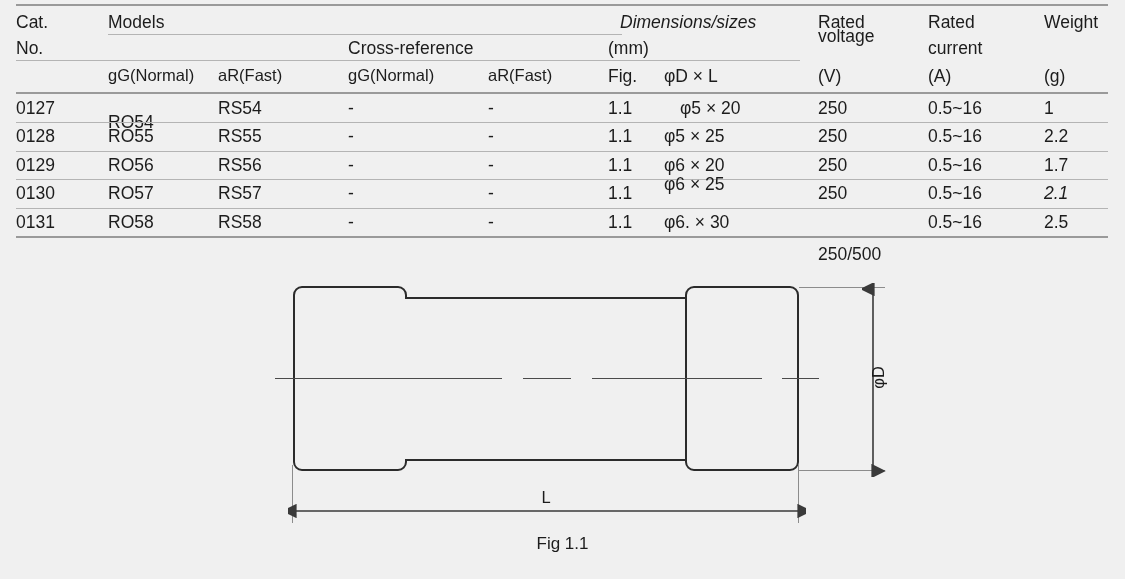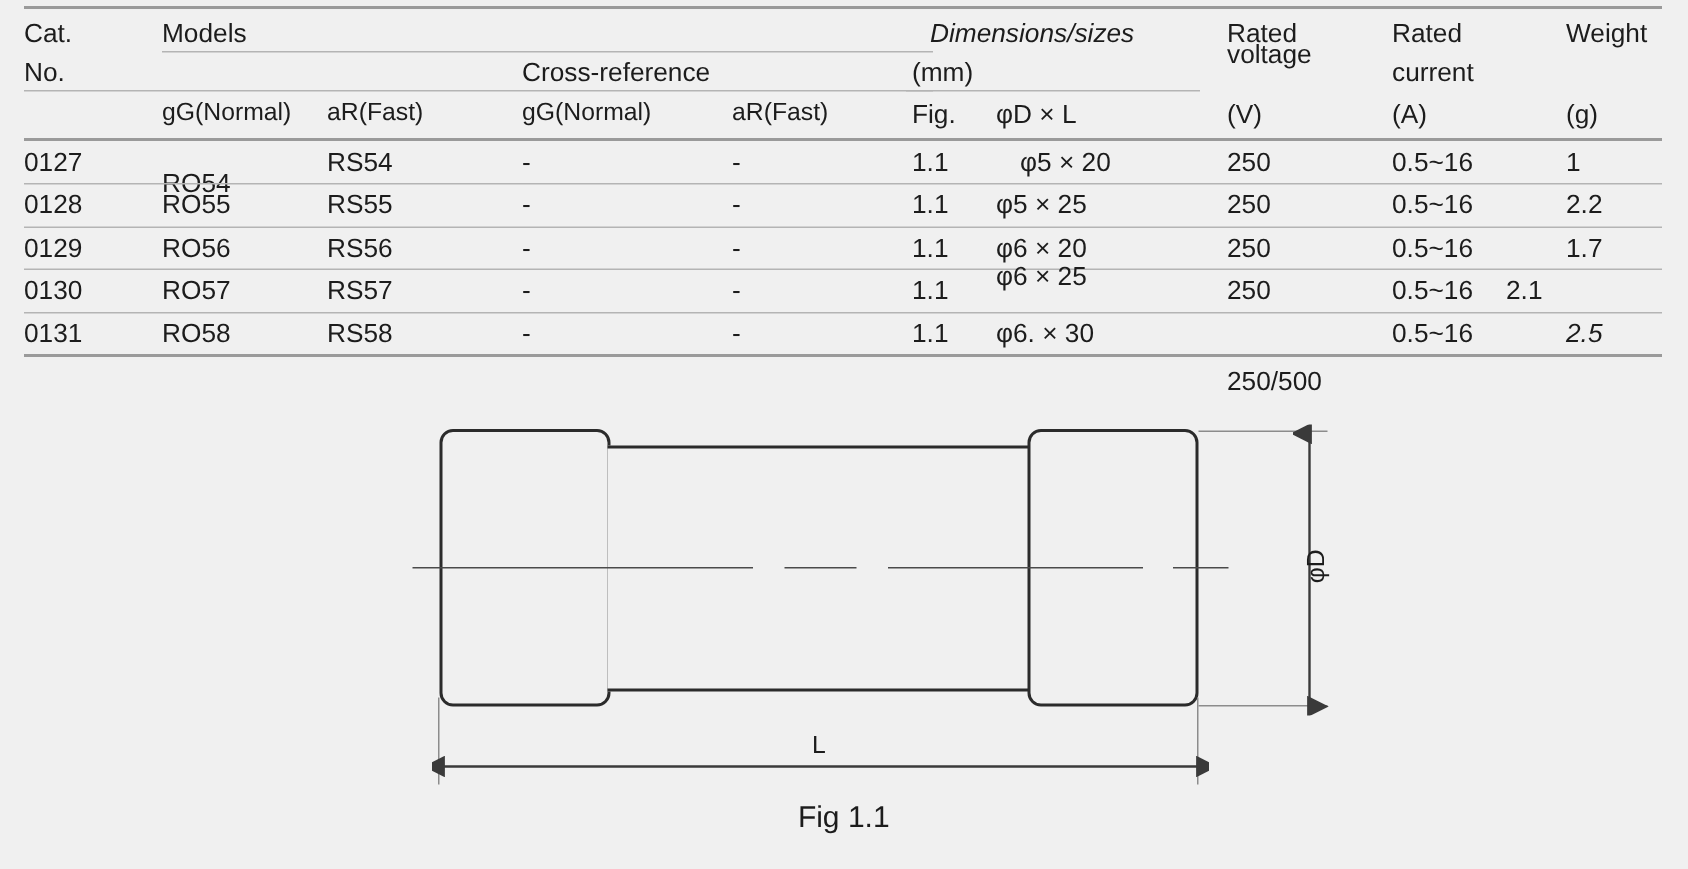--- a/index.html
+++ b/index.html
@@ -54,21 +54,21 @@
     top: 255px;
     width: 1125px;
     height: 324px;
   }
   .fig-caption {
     position: absolute;
     top: 534px;
     left: 0;
     width: 1125px;
     text-align: center;
-    font-size: 20px;
+    font-size: 17px;
     color: #1c1c1c;
   }
   .cap-left, .cap-right {
     position: absolute;
     border: 2.2px solid #2b2b2b;
     border-radius: 9px;
     background: #f0f0f0;
     box-sizing: border-box;
   }
   .body-rect {
@@ -183,34 +183,34 @@
       <div>
         <div class="cell" style="left: 0px; top: 179.2px;">0130</div>
         <div class="cell" style="left: 92px; top: 179.2px;">RO57</div>
         <div class="cell" style="left: 202px; top: 179.2px;">RS57</div>
         <div class="cell" style="left: 332px; top: 179.2px;">-</div>
         <div class="cell" style="left: 472px; top: 179.2px;">-</div>
         <div class="cell" style="left: 592px; top: 179.2px;">1.1</div>
         <div class="cell" style="left: 648px; top: 170px;">φ6 × 25</div>
         <div class="cell" style="left: 802px; top: 179.2px;">250</div>
         <div class="cell" style="left: 912px; top: 179.2px;">0.5~16</div>
-        <div class="cell" style="left: 988px; top: 179.2px;">2.1</div>
+        <div class="cell" style="left: 1028px; top: 179.2px; font-style: italic;">2.1</div>
         <div class="rule-thin" style="left: 0px; top: 203.6px; width: 1092px;"></div>
       </div>
       <div>
         <div class="cell" style="left: 0px; top: 207.6px;">0131</div>
         <div class="cell" style="left: 92px; top: 207.6px;">RO58</div>
         <div class="cell" style="left: 202px; top: 207.6px;">RS58</div>
         <div class="cell" style="left: 332px; top: 207.6px;">-</div>
         <div class="cell" style="left: 472px; top: 207.6px;">-</div>
         <div class="cell" style="left: 592px; top: 207.6px;">1.1</div>
         <div class="cell" style="left: 648px; top: 207.6px;">φ6. × 30</div>
         <div class="cell" style="left: 802px; top: 207.6px; margin-top: 32px;">250/500</div>
         <div class="cell" style="left: 912px; top: 207.6px;">0.5~16</div>
-        <div class="cell" style="left: 1028px; top: 207.6px; font-style: italic;">2.5</div>
+        <div class="cell" style="left: 1028px; top: 207.6px;">2.5</div>
         <div class="rule-thin" style="left: 0px; top: 232px; width: 1092px; height: 1.5px; background: rgb(154, 154, 154);"></div>
       </div>
     </div>
 
 </div>
 
 <div class="drawing">
 
   <div class="cap-left" style="left:293px; top:31px; width:114px; height:185px;"></div>
 

